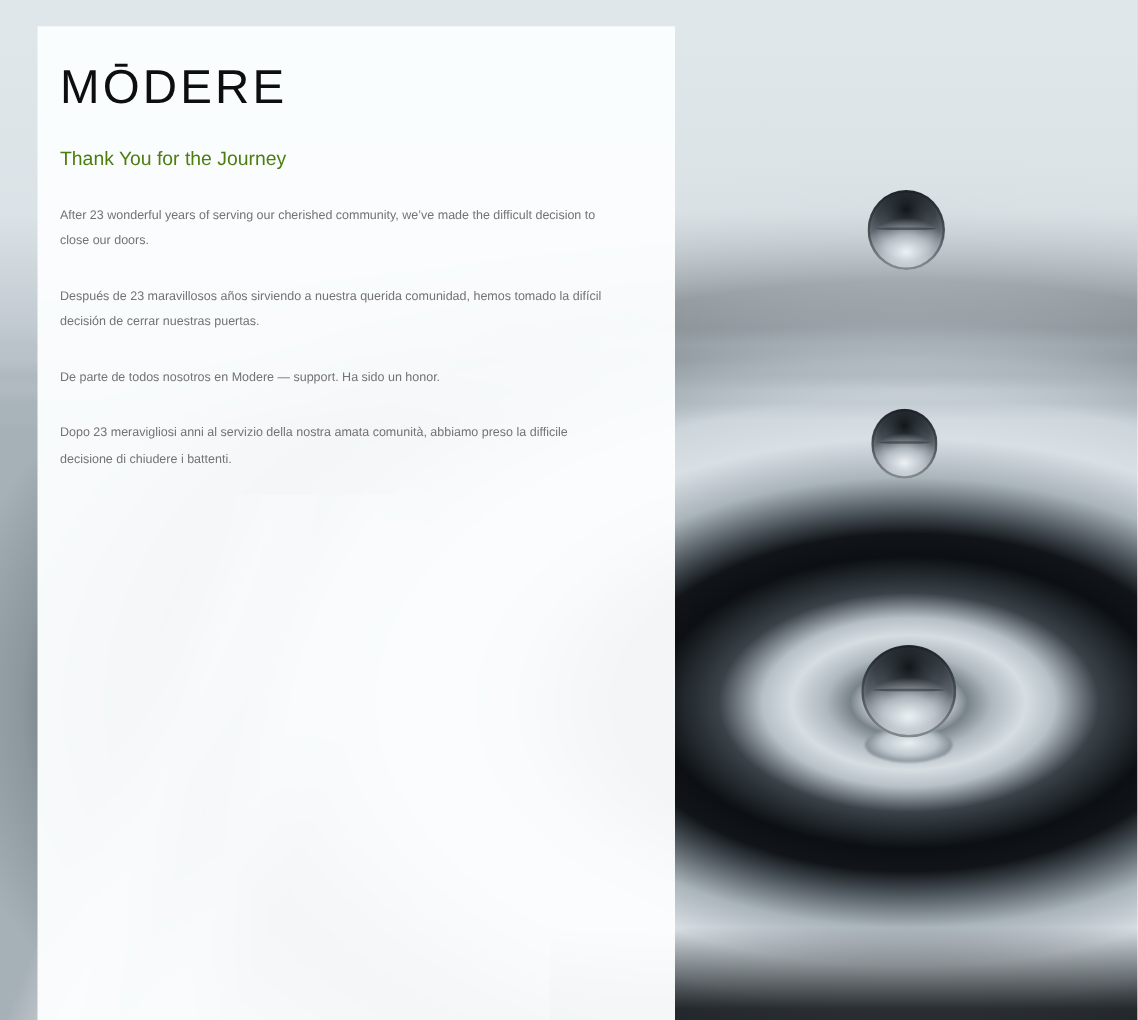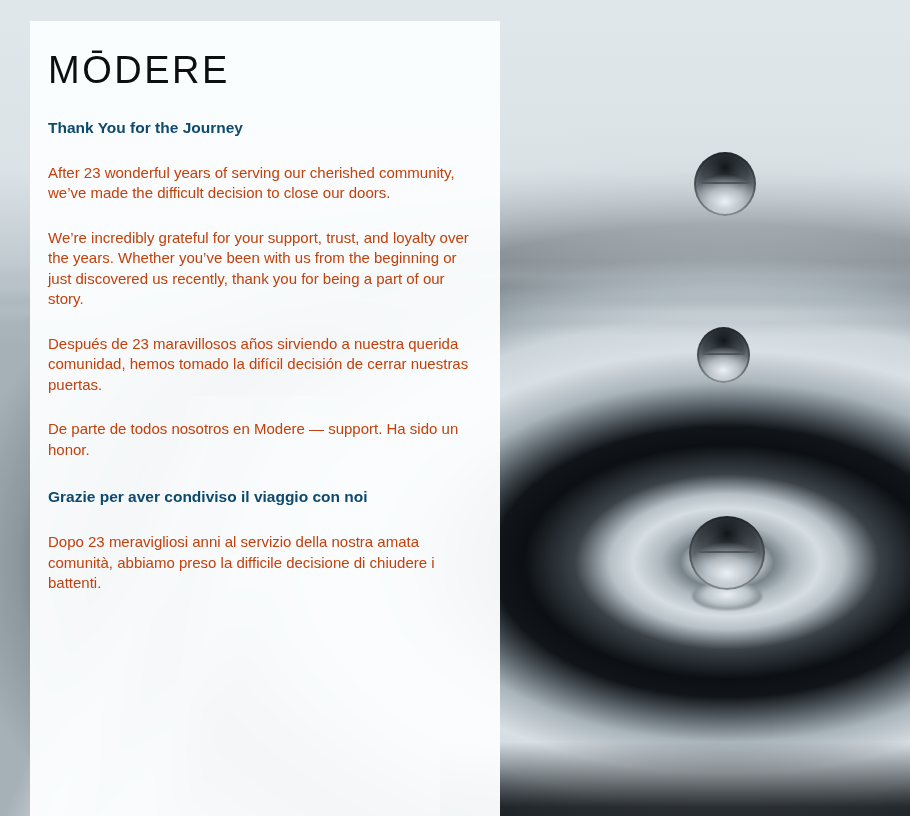--- a/index.html
+++ b/index.html
@@ -65,59 +65,57 @@
   #droplet-2{left:697px;top:327px;width:53px;height:56px;}
   #droplet-3{left:689px;top:516px;width:76px;height:74px;}
   .crown{
     position:absolute;left:692px;top:582px;width:70px;height:28px;border-radius:50%;
     background:radial-gradient(ellipse at 50% 45%, #eaf0f3 0%, #bcc6cc 45%, rgba(92,102,110,.65) 75%, rgba(40,48,54,0) 100%);
     filter:blur(1px);
   }
 
   
   .panel{
-    position:absolute;left:30px;top:21px;width:470px;bottom:0;
+    position:absolute;left:30px;top:21px;width:510px;bottom:0;
     background:rgba(251,253,254,.97);
     box-sizing:border-box;
     padding:30px 18px 0 18px;
   }
   .logo{
     font-size:38px;letter-spacing:2.5px;font-weight:400;color:#0c0e10;
     line-height:1.05;margin:0 0 1px 0;white-space:nowrap;
   }
   .section h2{
-    font-size:15.5px;font-weight:700;color:#0c4a6e;
+    font-size:15.5px;font-weight:400;color:#4d7c0f;
     margin:28px 0 27px 0;line-height:17px;
   }
   .section p{
-    font-size:15px;font-weight:400;color:#c2410c;
+    font-size:10px;font-weight:400;color:#737373;
     line-height:20.5px;margin:0 0 24px 0;max-width:436px;
   }
 </style>
 </head>
 <body>
 
 <div class="water-scene">
   <div class="droplet" id="droplet-1"></div>
   <div class="droplet" id="droplet-2"></div>
   <div class="crown"></div>
   <div class="droplet" id="droplet-3"></div>
 </div>
 
 <section class="panel">
   <div class="logo">MŌDERE</div>
 
   <div class="section">
     <h2>Thank You for the Journey</h2>
     <p>After 23 wonderful years of serving our cherished community, we’ve made the difficult decision to close our doors.</p>
-    <p>We’re incredibly grateful for your support, trust, and loyalty over the years. Whether you’ve been with us from the beginning or just discovered us recently, thank you for being a part of our story.</p>
   </div>
 
   <div class="section">
     <p>Después de 23 maravillosos años sirviendo a nuestra querida comunidad, hemos tomado la difícil decisión de cerrar nuestras puertas.</p>
     <p>De parte de todos nosotros en Modere — support. Ha sido un honor.</p>
   </div>
 
   <div class="section">
-    <h2>Grazie per aver condiviso il viaggio con noi</h2>
     <p>Dopo 23 meravigliosi anni al servizio della nostra amata comunità, abbiamo preso la difficile decisione di chiudere i battenti.</p>
   </div>
 </section>
 
 </body></html>

